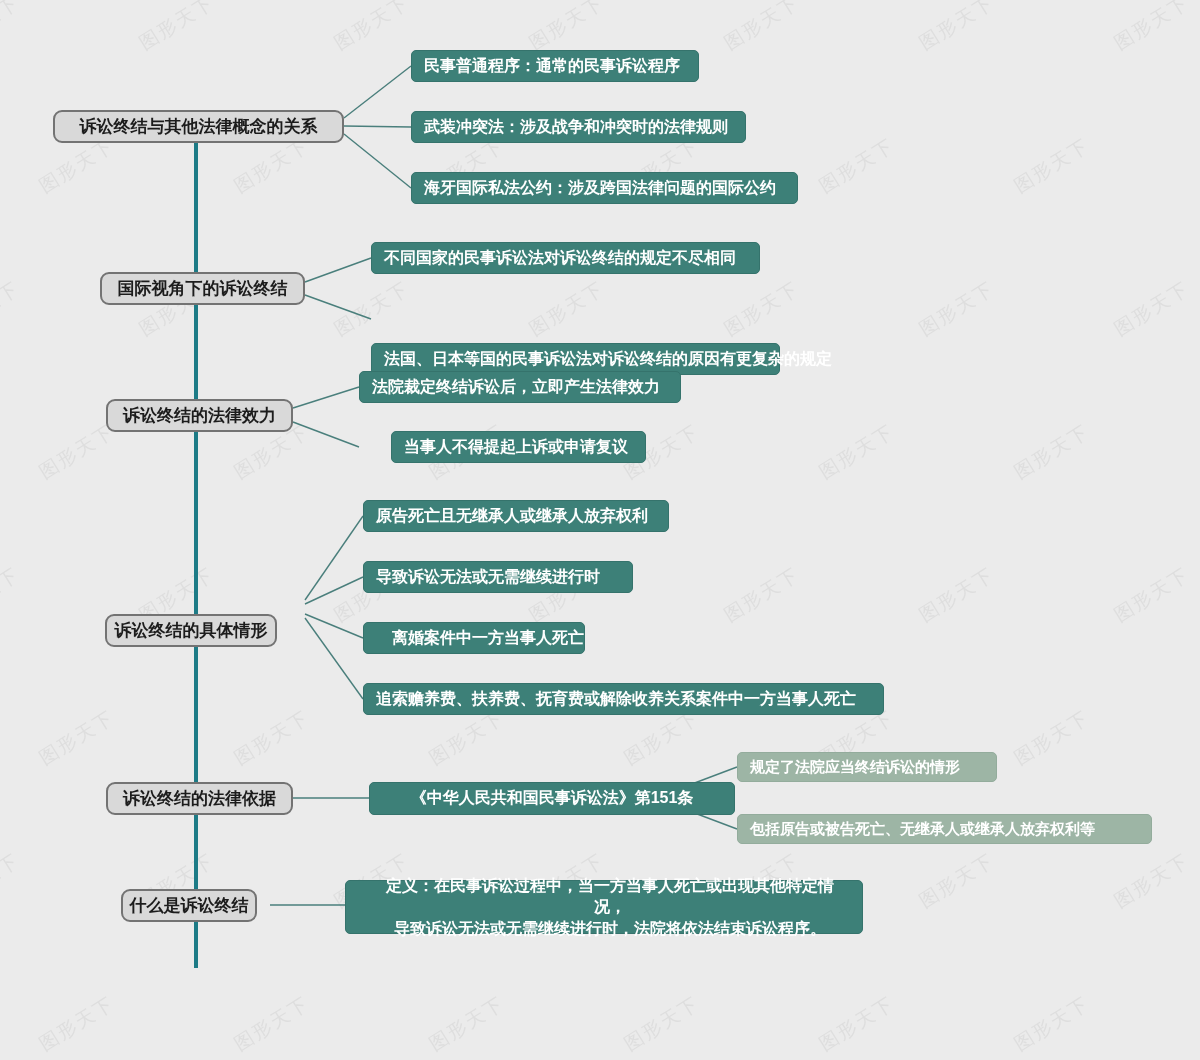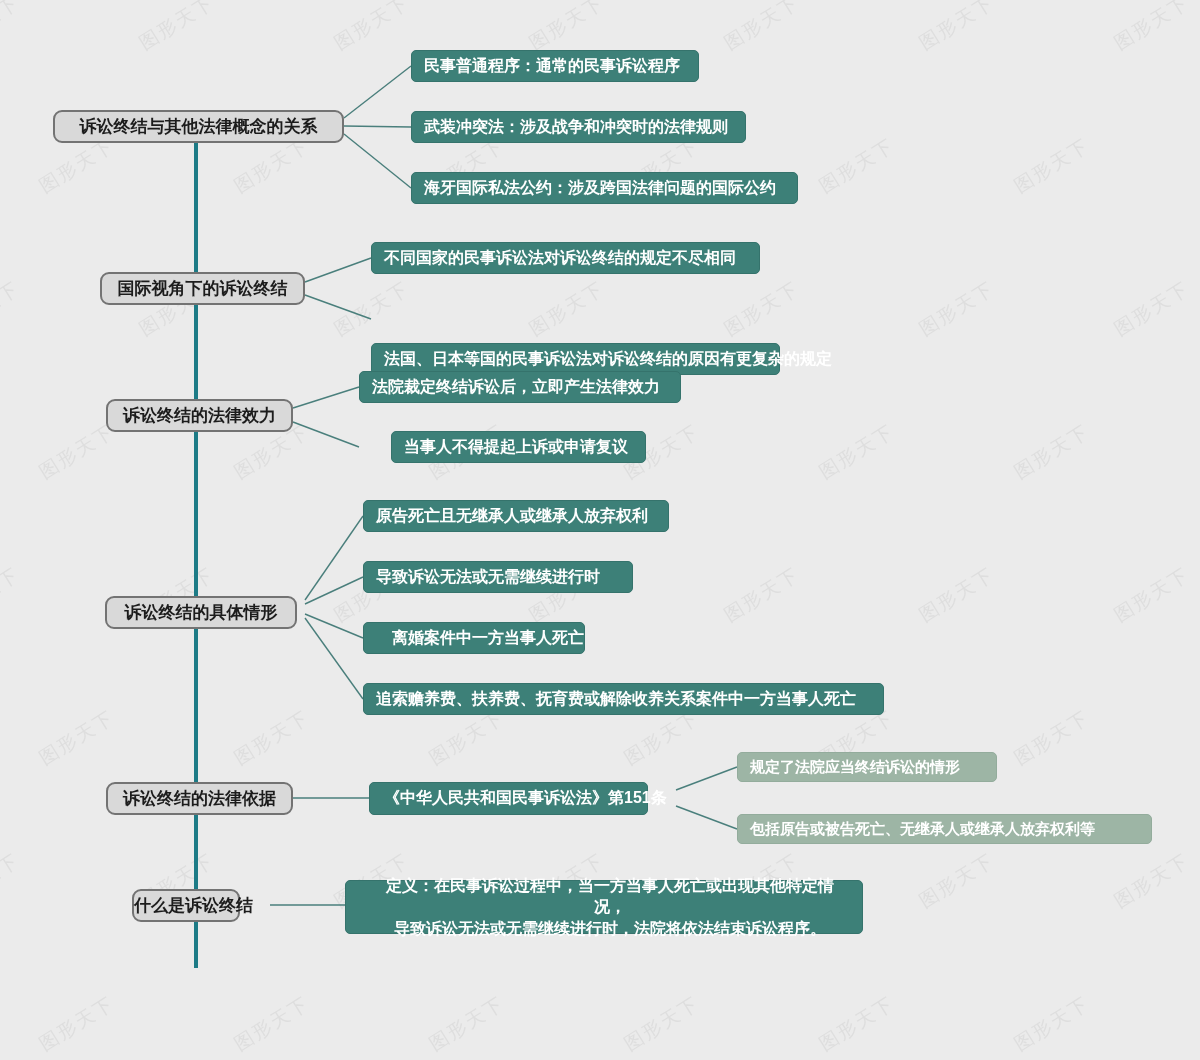--- a/index.html
+++ b/index.html
@@ -234,50 +234,50 @@
   <div class="node branch" style="left:106px; top:399px; width:187px; height:33px;">
     <span class="label">诉讼终结的法律效力</span>
   </div>
   <div class="node leaf" style="left:359px; top:371px; width:322px; height:32px;">
     <span class="label">法院裁定终结诉讼后，立即产生法律效力</span>
   </div>
   <div class="node leaf" style="left:359px; top:431px; width:255px; height:32px;margin-left:32px;">
     <span class="label">当事人不得提起上诉或申请复议</span>
   </div>
 
-  <div class="node branch" style="left:105px; top:596px; width:192px; height:33px;">
+  <div class="node branch" style="left:105px; top:614px; width:172px; height:33px;">
     <span class="label">诉讼终结的具体情形</span>
   </div>
   <div class="node leaf" style="left:363px; top:500px; width:306px; height:32px;">
     <span class="label">原告死亡且无继承人或继承人放弃权利</span>
   </div>
   <div class="node leaf" style="left:363px; top:561px; width:270px; height:32px;">
     <span class="label">导致诉讼无法或无需继续进行时</span>
   </div>
   <div class="node leaf" style="left:363px; top:622px; width:222px; height:32px;padding-left:28px;">
     <span class="label">离婚案件中一方当事人死亡</span>
   </div>
   <div class="node leaf" style="left:363px; top:683px; width:521px; height:32px;">
     <span class="label">追索赡养费、扶养费、抚育费或解除收养关系案件中一方当事人死亡</span>
   </div>
 
   <div class="node branch" style="left:106px; top:782px; width:187px; height:33px;">
     <span class="label">诉讼终结的法律依据</span>
   </div>
-  <div class="node leaf has-children" style="left:369px; top:782px; width:279px; height:33px;">
+  <div class="node leaf has-children" style="left:369px; top:782px; width:366px; height:33px;">
     <span class="label">《中华人民共和国民事诉讼法》第151条</span>
   </div>
   <div class="node subleaf" style="left:737px; top:752px; width:260px; height:30px;">
     <span class="label">规定了法院应当终结诉讼的情形</span>
   </div>
   <div class="node subleaf" style="left:737px; top:814px; width:415px; height:30px;">
     <span class="label">包括原告或被告死亡、无继承人或继承人放弃权利等</span>
   </div>
 
-  <div class="node branch" style="left:132px; top:889px; width:108px; height:33px;font-family:Liberation Mono, monospace;">
+  <div class="node branch" style="left:121px; top:889px; width:136px; height:33px;font-family:Liberation Mono, monospace;">
     <span class="label">什么是诉讼终结</span>
   </div>
   <div class="node leaf multiline" style="left:345px; top:880px; width:518px; height:54px;padding-left:26px;">
     <span class="label">
       <span>定义：在民事诉讼过程中，当一方当事人死亡或出现其他特定情况，</span><br>
       <span>导致诉讼无法或无需继续进行时，法院将依法结束诉讼程序。</span>
     </span>
   </div>
 
 </div>

